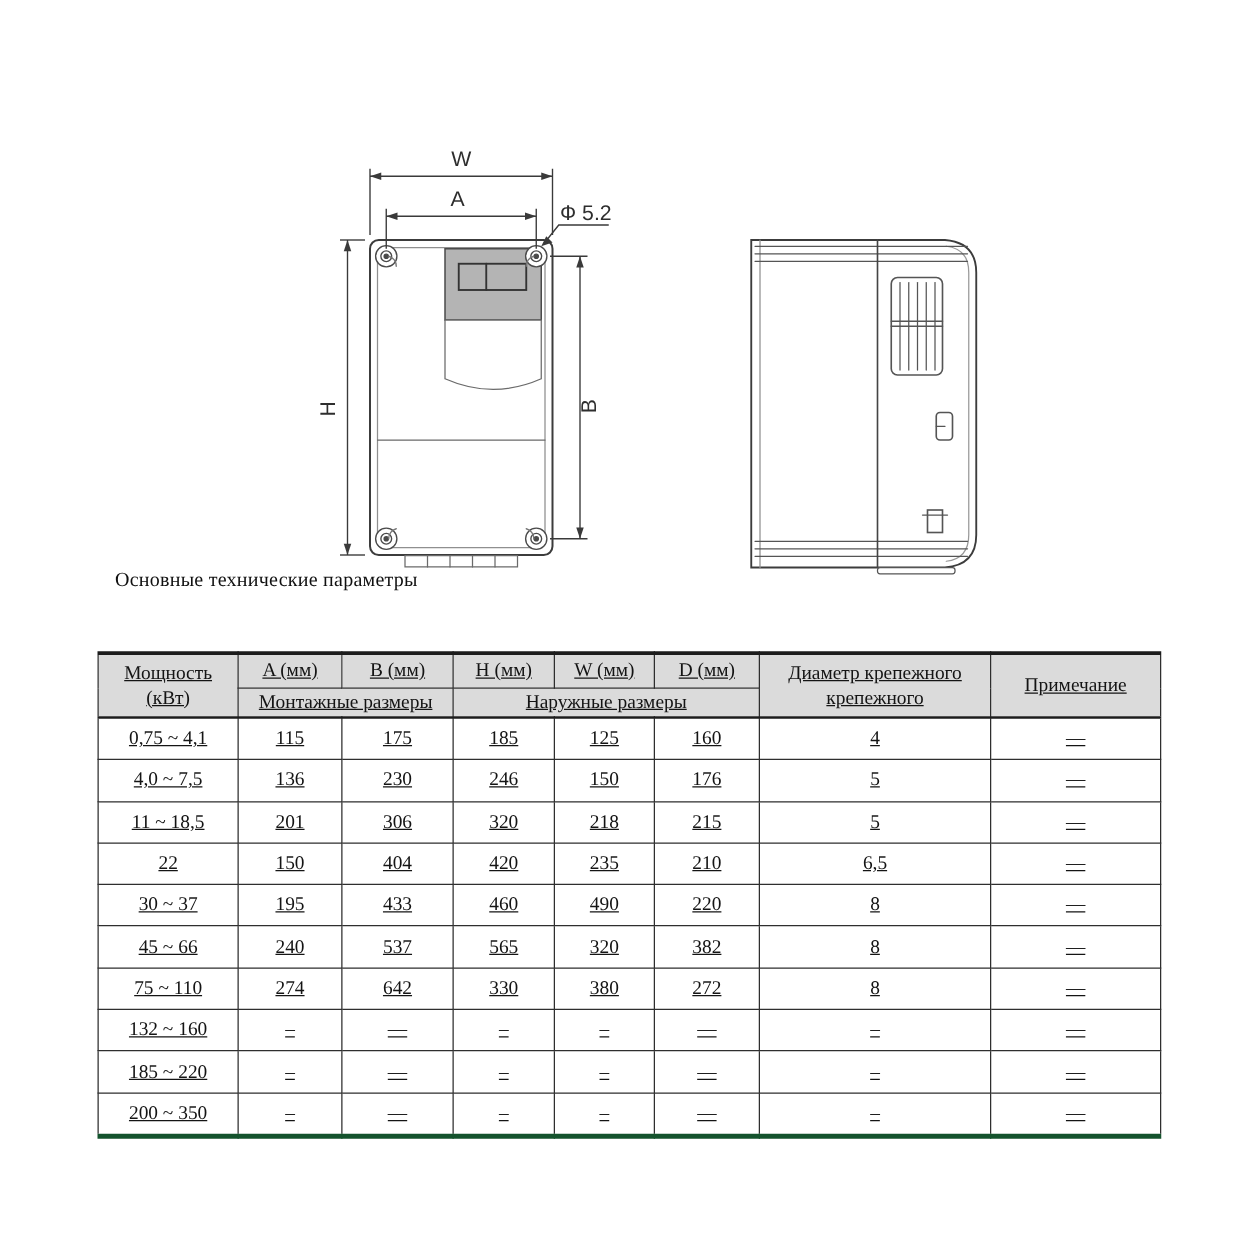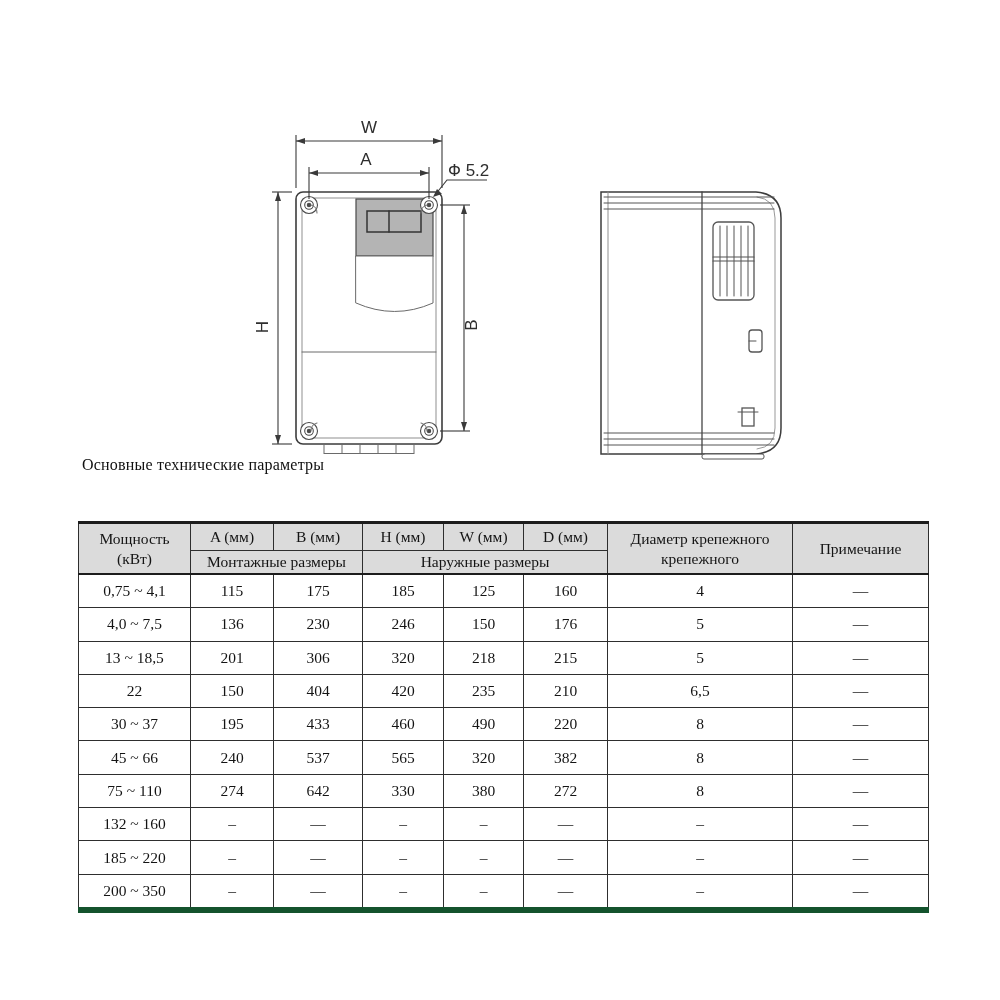--- a/index.html
+++ b/index.html
@@ -2,25 +2,25 @@
 <html><head>
 <meta charset="utf-8">
 <style>
   html,body{margin:0;padding:0;}
   body{
     width:1000px;height:1000px;background:#ffffff;position:relative;
     font-family:"Liberation Serif", serif;color:#111;overflow:hidden;
   }
   svg.diagram{position:absolute;left:0;top:0;}
   .dim-label{font-family:"Liberation Sans", sans-serif;font-size:17px;fill:#2e2e2e;}
-  .caption{position:absolute;left:82px;top:456px;font-size:16px;color:#101010;letter-spacing:.2px;}
+  .caption{position:absolute;left:92px;top:456px;font-size:16px;color:#101010;letter-spacing:.2px;}
   table.dim-table{
     position:absolute;left:78px;top:521px;width:850px;table-layout:fixed;
     border-collapse:collapse;font-size:15.5px;color:#141414;text-align:center;
-    border-top:3px solid #1c1c1c;border-bottom:6px solid #14532d;
+    border-top:3px solid #1c1c1c;border-bottom:4px solid #14532d;text-decoration:underline;
   }
   .dim-table th,.dim-table td{
     border:1px solid #2e2e2e;font-weight:normal;padding:0 2px;vertical-align:middle;
     overflow:hidden;white-space:nowrap;
   }
   .dim-table thead th{background:#dbdbdb;}
   .dim-table thead{border-bottom:2px solid #1c1c1c;}
   .dim-table tr.h1 th{height:26px;}
   .dim-table tr.h2 th{height:22px;text-align:center;}
   .dim-table tbody td{height:32.3px;}
@@ -220,21 +220,21 @@
       <td>4,0 ~ 7,5</td>
         <td>136</td>
         <td>230</td>
         <td>246</td>
         <td>150</td>
         <td>176</td>
         <td>5</td>
         <td>—</td>
     </tr>
     <tr>
-      <td>13 ~ 18,5</td>
+      <td>11 ~ 18,5</td>
         <td>201</td>
         <td>306</td>
         <td>320</td>
         <td>218</td>
         <td>215</td>
         <td>5</td>
         <td>—</td>
     </tr>
     <tr>
       <td>22</td>

